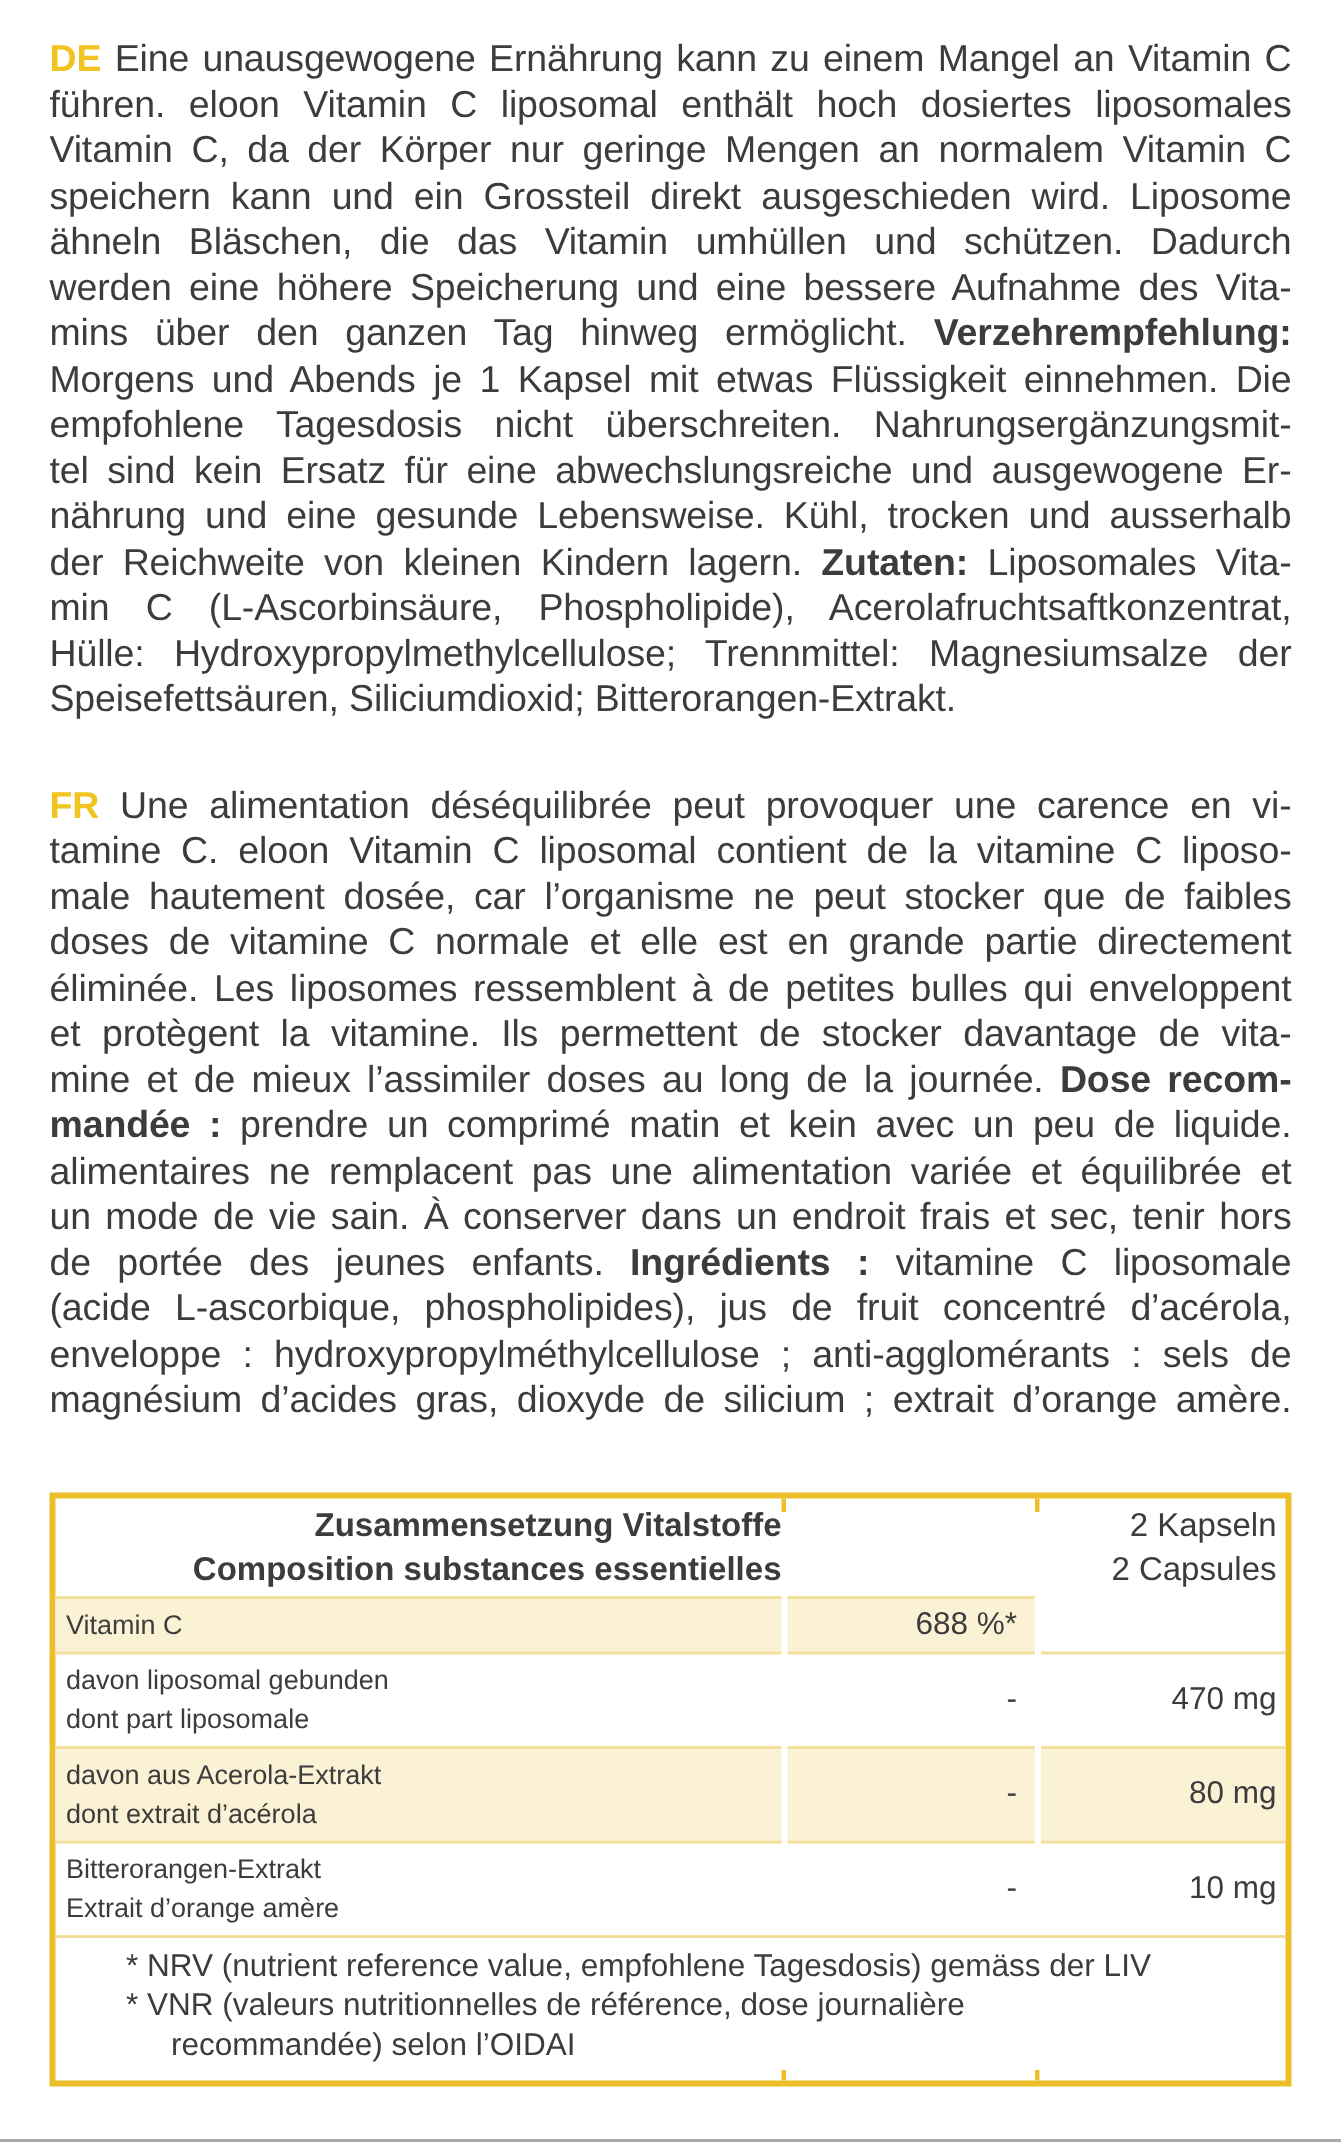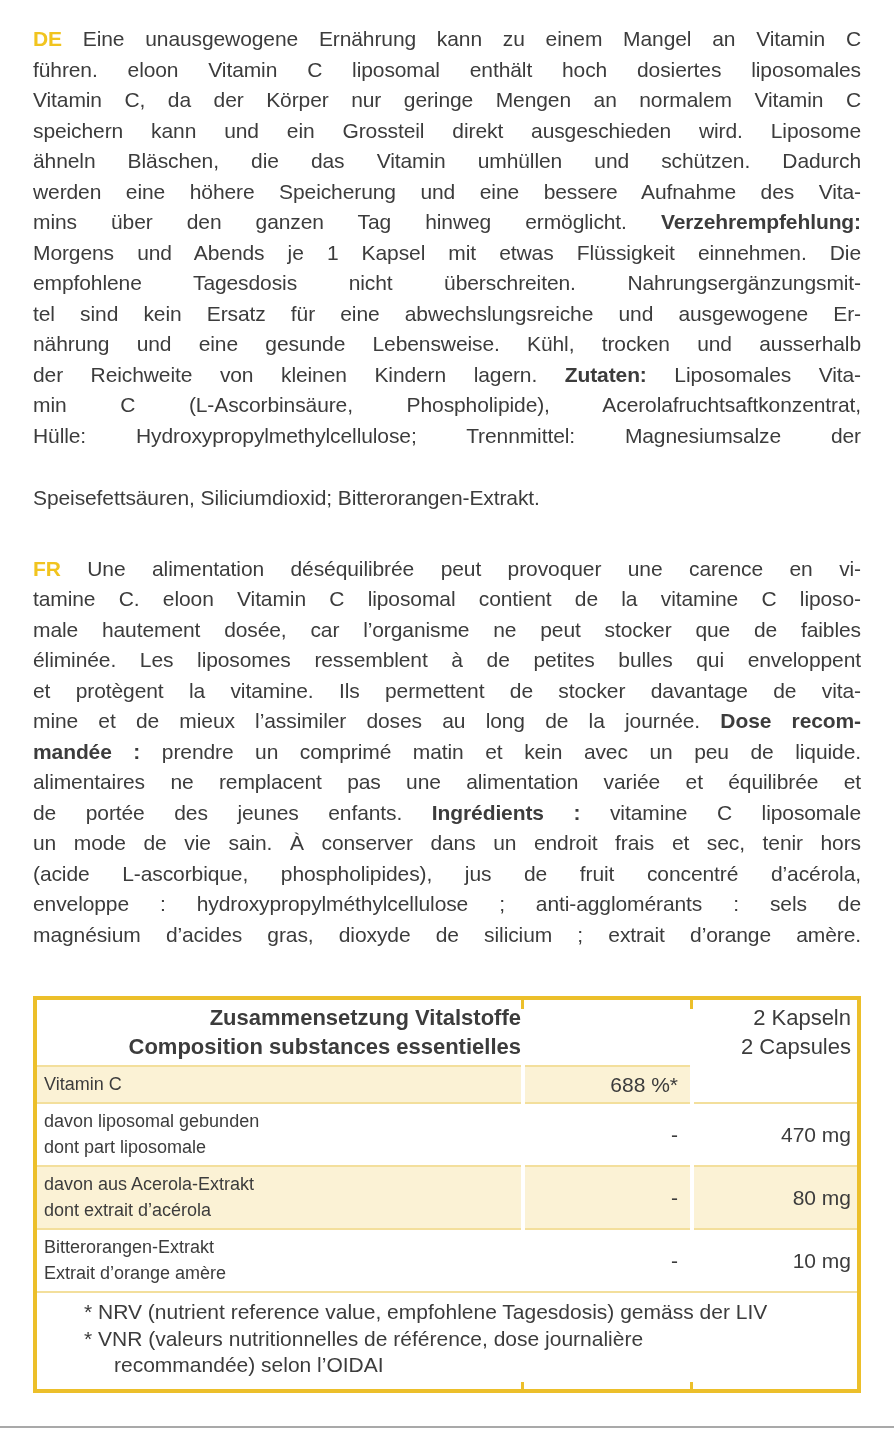--- a/index.html
+++ b/index.html
@@ -16,24 +16,24 @@
     width: 894px; height: 1432px;
     background: #ffffff;
     font-family: "Liberation Sans", "DejaVu Sans", sans-serif;
     color: var(--text);
     position: relative;
     overflow: hidden;
   }
   .page { position: absolute; inset: 0; padding: 24px 33px 0 33px; }
 
   
-  .para { font-size: 21px; line-height: 30.5px; letter-spacing: -0.1px; }
+  .para { font-size: 25px; line-height: 30.5px; letter-spacing: -0.1px; }
   .para + .para { margin-top: 40px; }
   .pline { text-align: justify; text-align-last: justify; white-space: normal; }
-  .pline.natural { text-align-last: left; margin-top: 32px; }
+  .pline.natural { text-align-last: left; }
   .b { font-weight: bold; }
   .lang-badge { color: var(--badge); font-weight: bold; }
 
   
   .ctable {
     margin-top: 46px;
     border: 4px solid var(--gold);
     position: relative;
     background: #fff;
   }
@@ -88,27 +88,28 @@
         <div class="pline"><span>nährung und eine gesunde Lebensweise. Kühl, trocken und ausserhalb</span></div>
         <div class="pline"><span>der Reichweite von kleinen Kindern lagern. </span><span class="b ">Zutaten:</span><span> Liposomales Vita-</span></div>
         <div class="pline"><span>min C (L-Ascorbinsäure, Phospholipide), Acerolafruchtsaftkonzentrat,</span></div>
         <div class="pline"><span>Hülle: Hydroxypropylmethylcellulose; Trennmittel: Magnesiumsalze der</span></div>
         <div class="pline natural"><span>Speisefettsäuren, Siliciumdioxid; Bitterorangen-Extrakt.</span></div>
       </div>
       <div class="para">
         <div class="pline"><span class="lang-badge">FR</span><span> Une alimentation déséquilibrée peut provoquer une carence en vi-</span></div>
         <div class="pline"><span>tamine C. eloon Vitamin C liposomal contient de la vitamine C liposo-</span></div>
         <div class="pline"><span>male hautement dosée, car l’organisme ne peut stocker que de faibles</span></div>
+        <div class="pline"><span>doses de vitamine C normale et elle est en grande partie directement</span></div>
         <div class="pline"><span>éliminée. Les liposomes ressemblent à de petites bulles qui enveloppent</span></div>
         <div class="pline"><span>et protègent la vitamine. Ils permettent de stocker davantage de vita-</span></div>
         <div class="pline"><span>mine et de mieux l’assimiler doses au long de la journée. </span><span class="b ">Dose recom-</span></div>
         <div class="pline"><span class="b ">mandée : </span><span>prendre un comprimé matin et kein avec un peu de liquide.</span></div>
         <div class="pline"><span>alimentaires ne remplacent pas une alimentation variée et équilibrée et</span></div>
+        <div class="pline"><span>un mode de vie sain. À conserver dans un endroit frais et sec, tenir hors</span></div>
         <div class="pline"><span>de portée des jeunes enfants. </span><span class="b ">Ingrédients : </span><span>vitamine C liposomale</span></div>
-        <div class="pline"><span>un mode de vie sain. À conserver dans un endroit frais et sec, tenir hors</span></div>
         <div class="pline"><span>(acide L-ascorbique, phospholipides), jus de fruit concentré d’acérola,</span></div>
         <div class="pline"><span>enveloppe : hydroxypropylméthylcellulose ; anti-agglomérants : sels de</span></div>
         <div class="pline"><span>magnésium d’acides gras, dioxyde de silicium ; extrait d’orange amère.</span></div>
       </div>
     </div>
   <div class="ctable">
     <span class="tick t1"></span>
     <span class="tick t2"></span>
     <span class="tick t1 b1"></span>
     <span class="tick t2 b1"></span>

